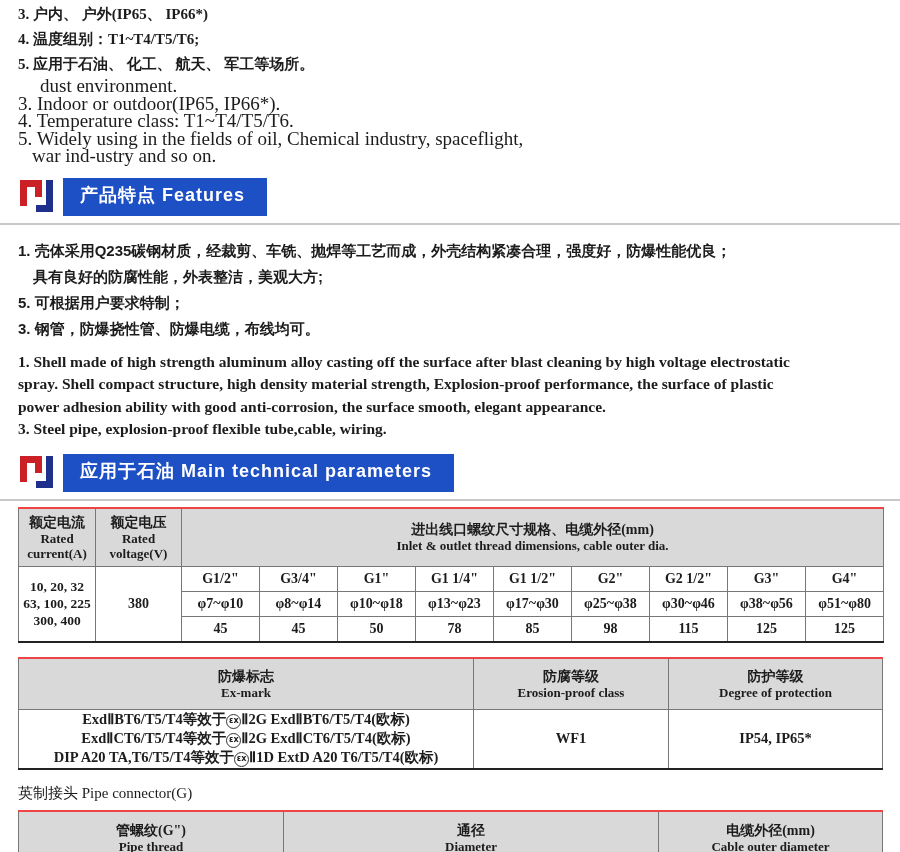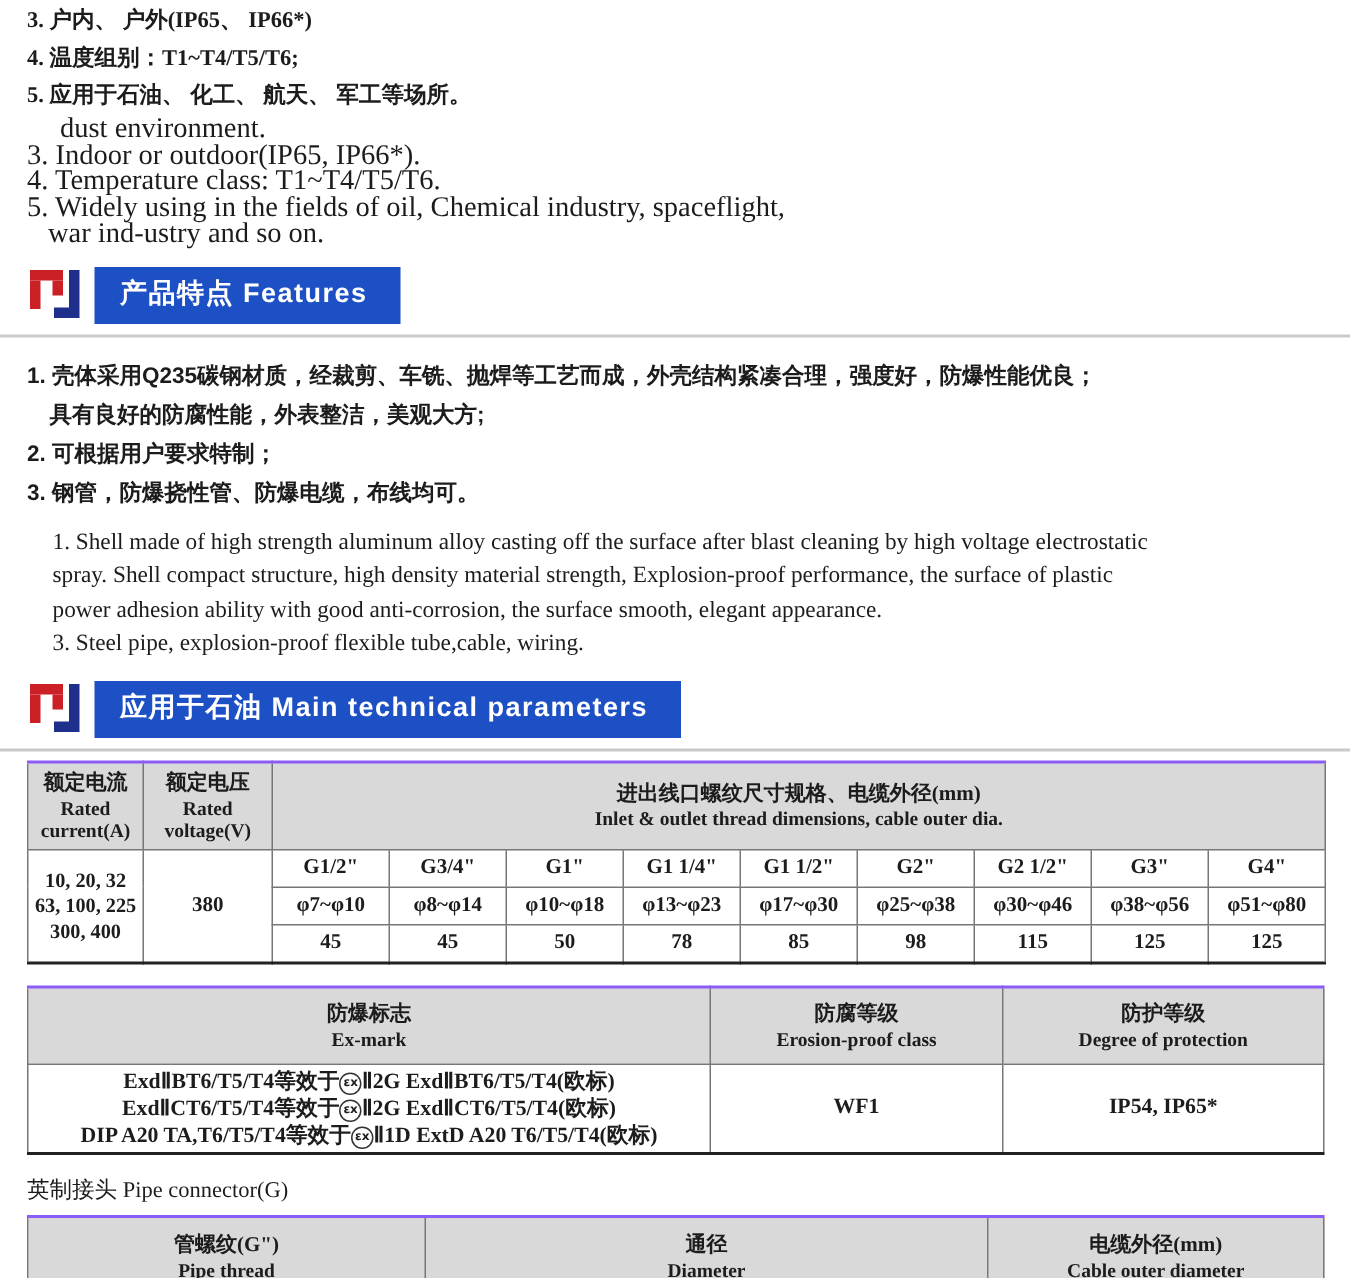--- a/index.html
+++ b/index.html
@@ -14,26 +14,26 @@
   
   .banner{display:flex;margin:13px 0 0 18px;height:38px;}
   .logo{width:40px;height:37px;margin-right:5px;flex:0 0 auto;}
   .banner-box{color:#fff;font-family:"Liberation Sans",sans-serif;font-size:18px;
               font-weight:bold;letter-spacing:1px;padding:5px 22px 7px 17px;white-space:nowrap;}
   .gray-line{height:2px;background:#c9c9c9;margin-top:7px;}
   
   .cn-features{margin:13px 18px 0;font-family:"Liberation Sans",sans-serif;
                font-weight:bold;font-size:15px;line-height:26px;}
   .cn-indent{padding-left:15px;}
-  .en-features{margin:9px 35px 0;font-weight:normal;font-size:15.5px;line-height:22.5px;}
+  .en-features{margin:9px 18px 0;font-weight:bold;font-size:15.5px;line-height:22.5px;}
   
   table{border-collapse:collapse;table-layout:fixed;width:864px;margin:0 18px;
         text-align:center;font-weight:bold;}
   table td,table th{border:1px solid #777;padding:0;}
-  .t1,.t2,.t3{border-top:2px solid #8b5cf6;border-bottom:2px solid #222;}
+  .t1,.t2,.t3{border-top:2px solid #ef4444;border-bottom:2px solid #222;}
   th{background:#d9d9d9;font-weight:bold;}
   .cn-h{font-size:14px;line-height:17px;}
   .en-h{font-size:13px;line-height:15px;font-weight:bold;text-align:center;}
   .t1{margin-top:6px;}
   .t1 th{height:57px;}
   .t1 td{height:24px;font-size:14px;}
   .t1 .stack{font-size:13.5px;line-height:17px;}
   .t2{margin-top:14px;}
   .t2 th{height:50px;}
   .t2 td{height:58px;font-size:14.5px;}
@@ -74,21 +74,21 @@
       <rect x="28" y="2" width="7" height="32" fill="#1f2f8c"></rect>
       <rect x="18" y="27" width="10" height="7" fill="#1f2f8c"></rect>
     </svg>
     <span class="banner-box" style="background:#1d4fc5">产品特点 Features</span>
   </div>
   <div class="gray-line"></div>
 
   <div class="cn-features">
     <div>1. 壳体采用Q235碳钢材质，经裁剪、车铣、抛焊等工艺而成，外壳结构紧凑合理，强度好，防爆性能优良；</div>
     <div class="cn-indent">具有良好的防腐性能，外表整洁，美观大方;</div>
-    <div>2. 可根据用户要求特制；</div>
+    <div>5. 可根据用户要求特制；</div>
     <div>3. 钢管，防爆挠性管、防爆电缆，布线均可。</div>
   </div>
 
   <div class="en-features">
     <div>1. Shell made of high strength aluminum alloy casting off the surface after blast cleaning by high voltage electrostatic</div>
     <div>spray. Shell compact structure, high density material strength, Explosion-proof performance, the surface of plastic</div>
     <div>power adhesion ability with good anti-corrosion, the surface smooth, elegant appearance.</div>
     <div>3. Steel pipe, explosion-proof flexible tube,cable, wiring.</div>
   </div>
 

